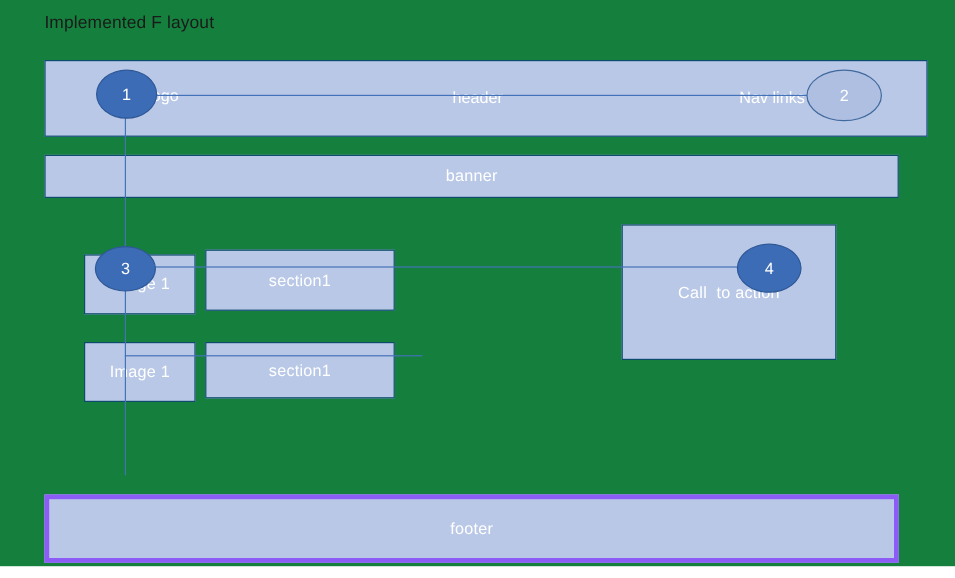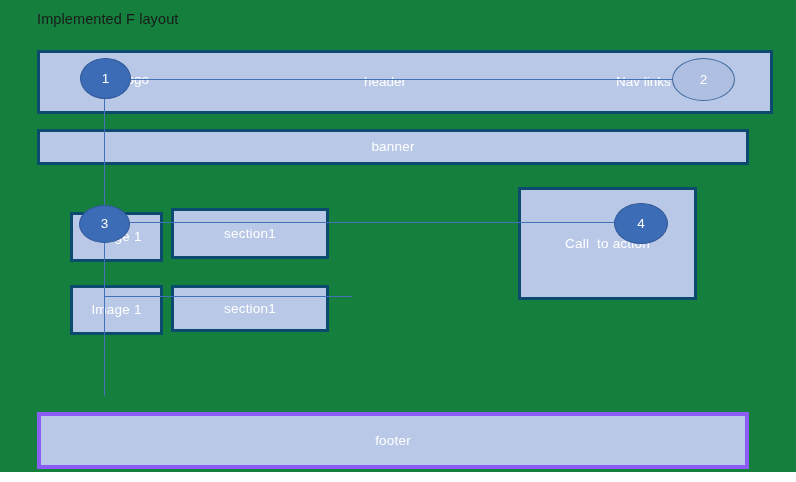--- a/index.html
+++ b/index.html
@@ -22,21 +22,21 @@
     left: 37px;
     top: 11px;
     font-size: 14.5px;
     color: #1a1a1a;
     letter-spacing: 0.1px;
     white-space: nowrap;
   }
   .wbox {
     position: absolute;
     background: #b9c8e7;
-    border: 3px solid #0c4a6e;
+    border: 1px solid #0c4a6e;
     box-sizing: border-box;
     display: flex;
     align-items: center;
     justify-content: center;
   }
   .wbox .blabel {
     color: #ffffff;
     font-size: 13.5px;
     letter-spacing: 0.2px;
     white-space: pre;
@@ -55,21 +55,21 @@
 
   
   .freelabel {
     position: absolute;
     color: #ffffff;
     font-size: 13.5px;
     white-space: pre;
     line-height: 1;
   }
   #logo-label     { left: 119px; top: 73px; }
-  #header-label   { left: 364px; top: 75px; }
+  #header-label   { left: 377px; top: 75px; }
   #navlinks-label { left: 616px; top: 75px; text-align: center; }
 
   
   .line {
     position: absolute;
     background: #4472b8;
   }
   .hline { height: 1px; }
   .vline { width: 1px; }
   #line-1-2      { left: 104px; top: 79px;  width: 598px; }

